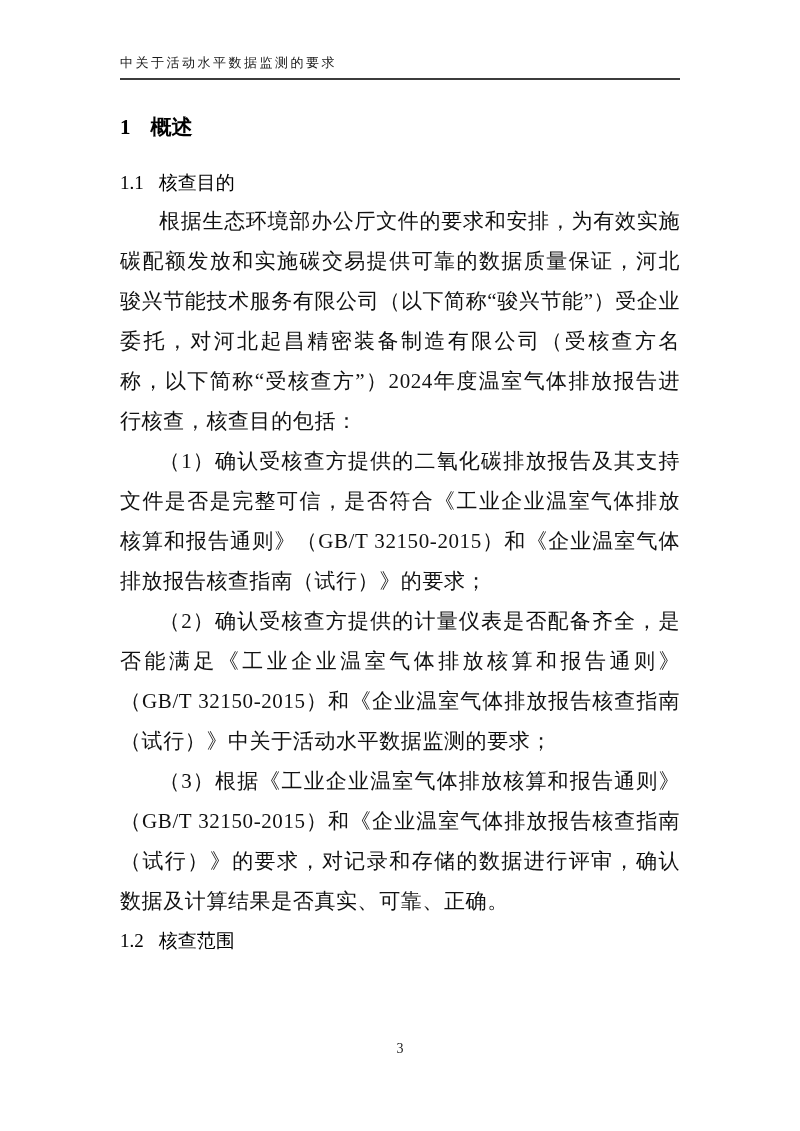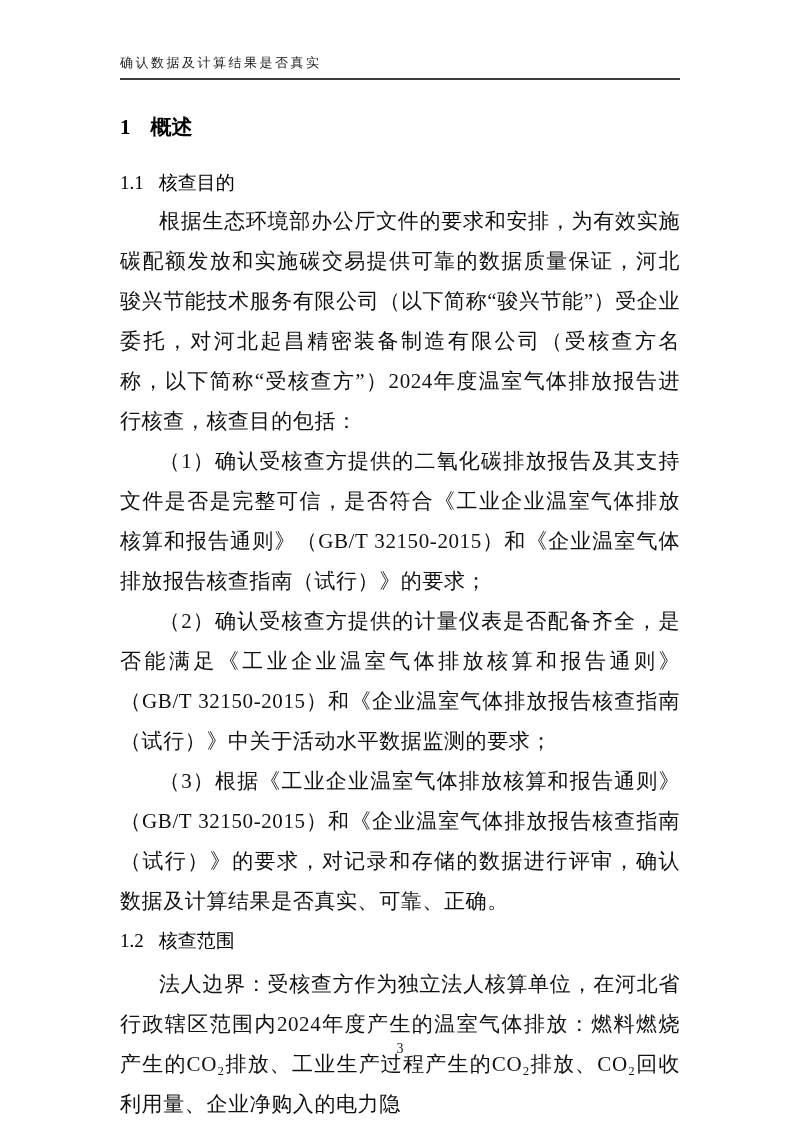--- a/index.html
+++ b/index.html
@@ -81,21 +81,21 @@
     font-size: 14px;
     color: #1a1a1a;
   }
 </style>
 </head>
 <body>
 
 <div class="page">
 
   <header class="page-header">
-    <span class="company">确认数据及计算结果是否真实</span>
+    <span class="company">中关于活动水平数据监测的要求</span>
   </header>
 
   <main class="content">
 
     <h1 class="sec-h1">
       <span class="h-num">1</span><span class="h-title">概述</span>
     </h1>
 
     <h2 class="sec-h2">
       <span class="h-num">1.1</span><span class="h-title">核查目的</span>
@@ -106,21 +106,20 @@
     <p class="body-para">（1）确认受核查方提供的二氧化碳排放报告及其支持文件是否是完整可信，是否符合《工业企业温室气体排放核算和报告通则》（GB/T 32150-2015）和《企业温室气体排放报告核查指南（试行）》的要求；</p>
 
     <p class="body-para">（2）确认受核查方提供的计量仪表是否配备齐全，是否能满足《工业企业温室气体排放核算和报告通则》（GB/T 32150-2015）和《企业温室气体排放报告核查指南（试行）》中关于活动水平数据监测的要求；</p>
 
     <p class="body-para">（3）根据《工业企业温室气体排放核算和报告通则》（GB/T 32150-2015）和《企业温室气体排放报告核查指南（试行）》的要求，对记录和存储的数据进行评审，确认数据及计算结果是否真实、可靠、正确。</p>
 
     <h2 class="sec-h2 tight">
       <span class="h-num">1.2</span><span class="h-title">核查范围</span>
     </h2>
 
-    <p class="body-para">法人边界：受核查方作为独立法人核算单位，在河北省行政辖区范围内2024年度产生的温室气体排放：燃料燃烧产生的CO₂排放、工业生产过程产生的CO₂排放、CO₂回收利用量、企业净购入的电力隐</p>
 
   </main>
 
   <footer class="page-footer">
     <span class="page-num">3</span>
   </footer>
 
 </div>
 
 </body></html>

